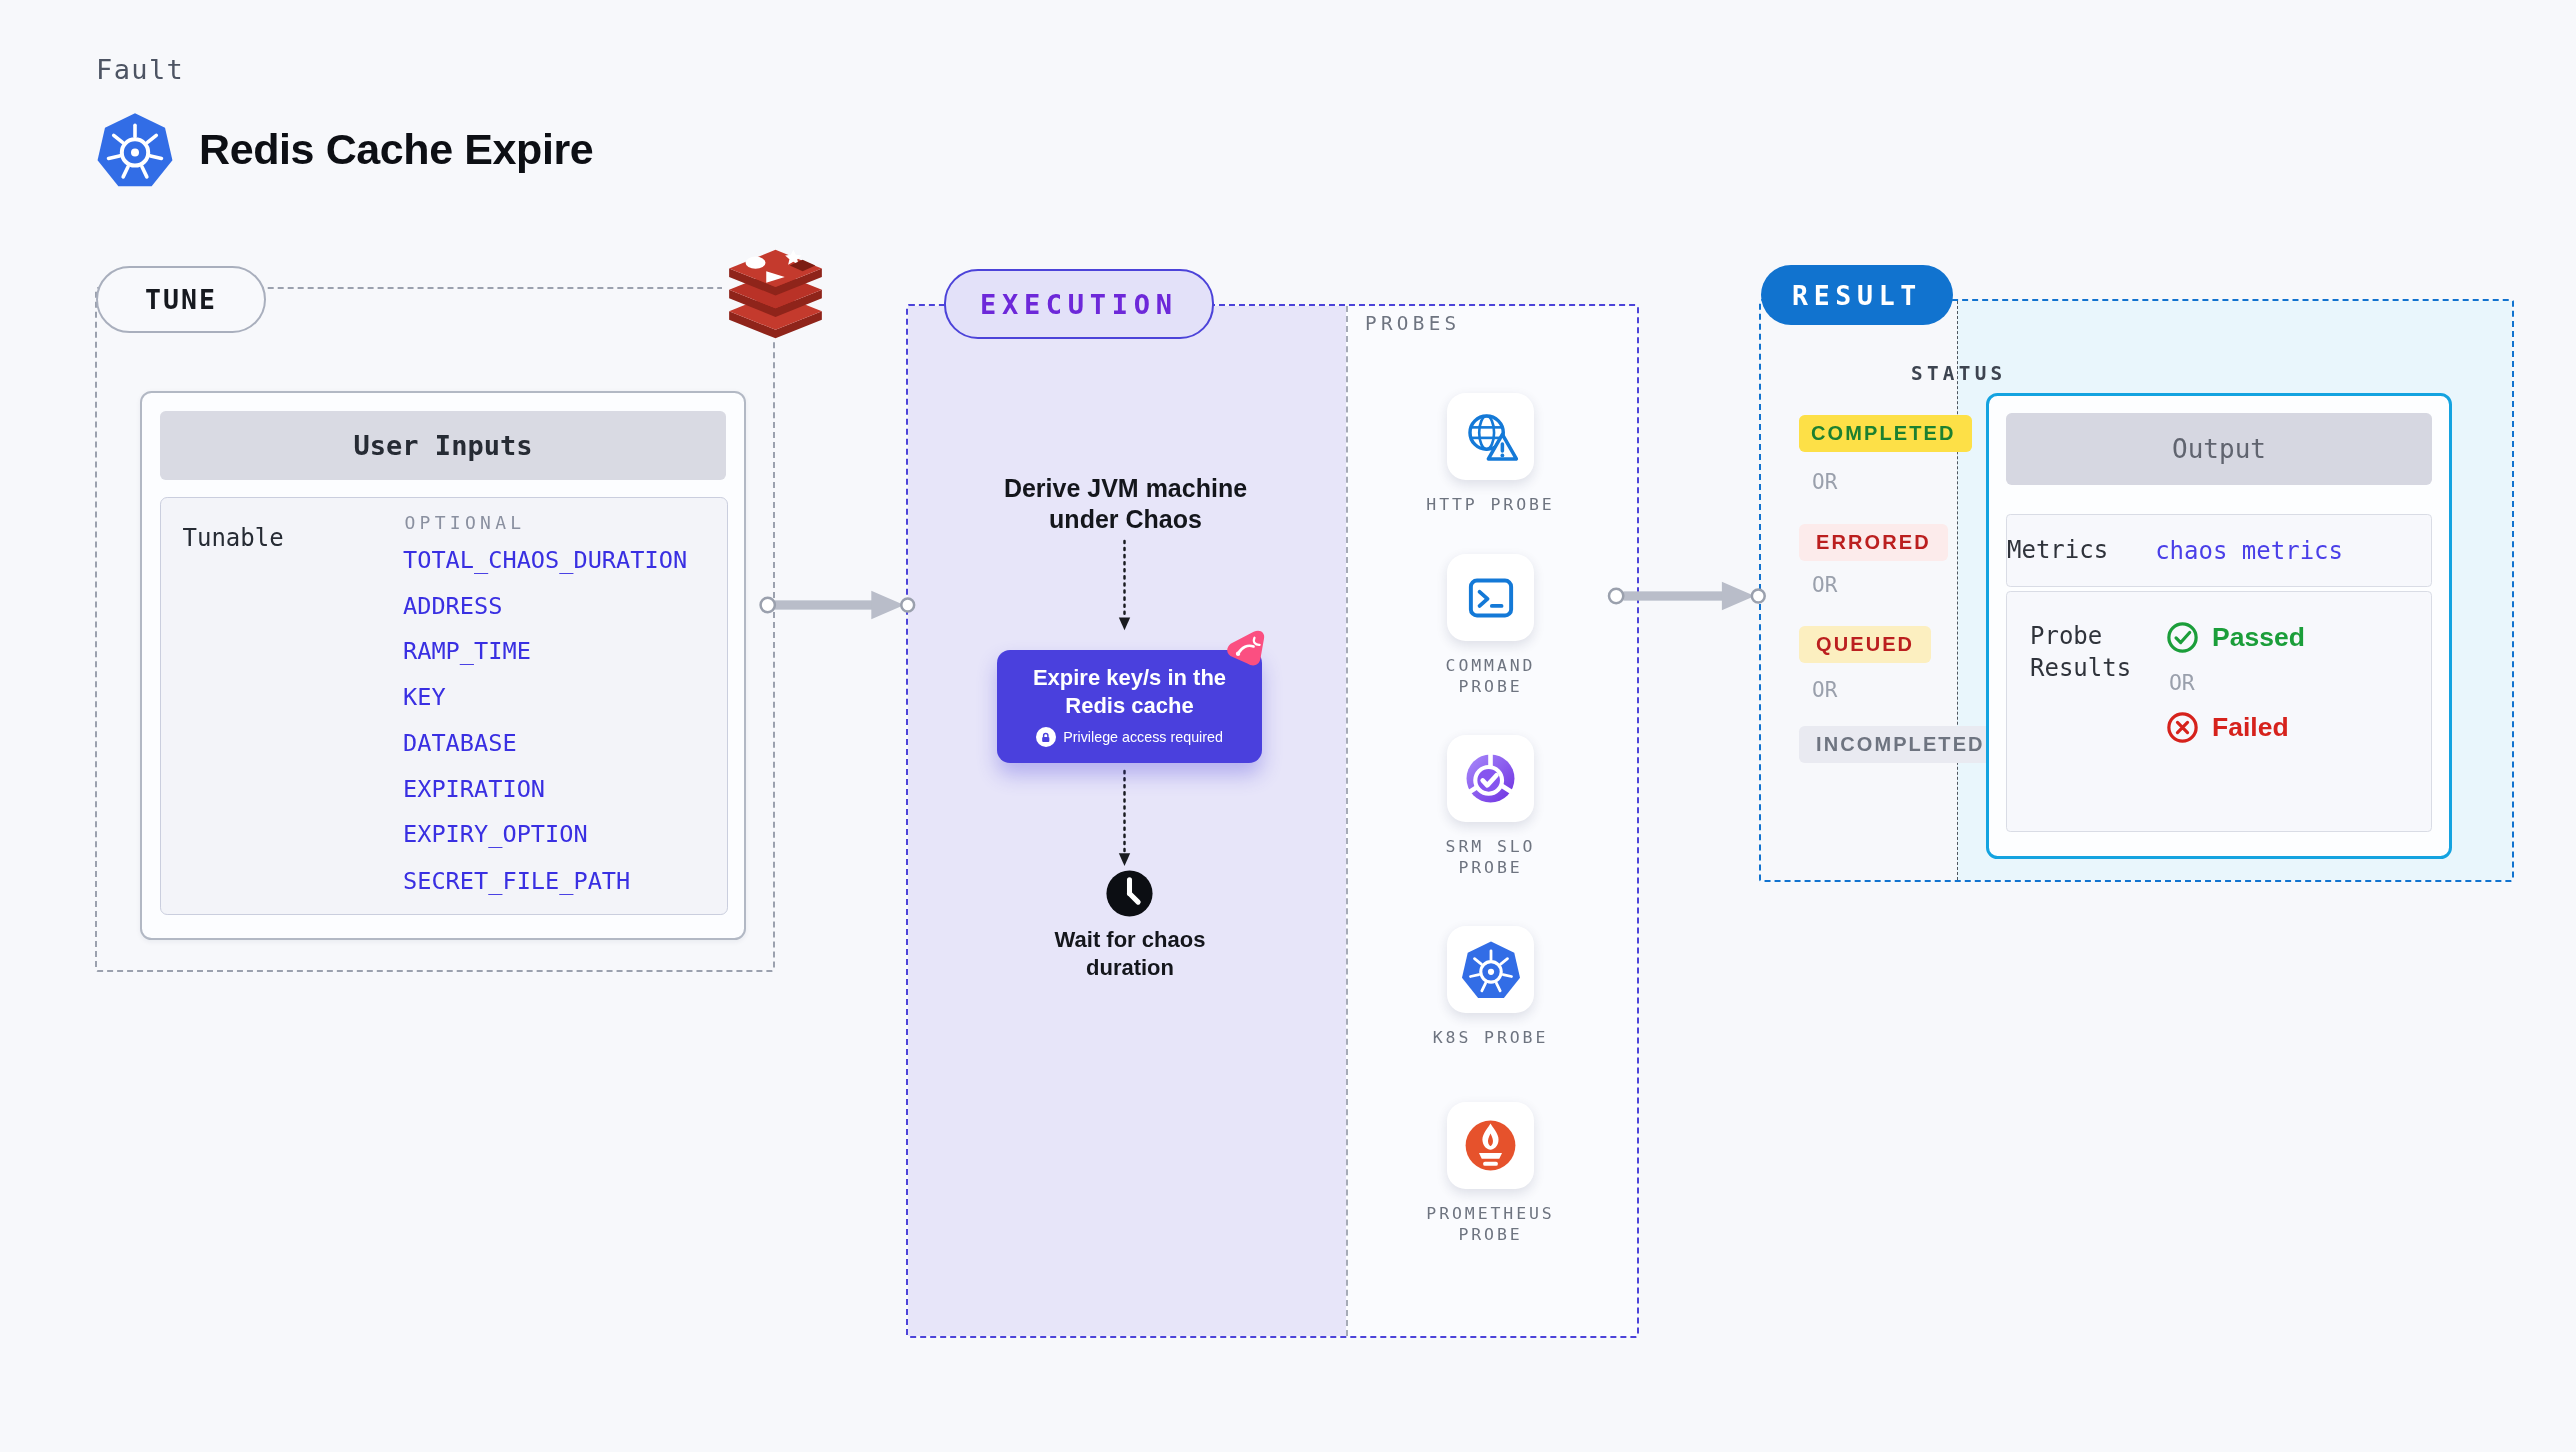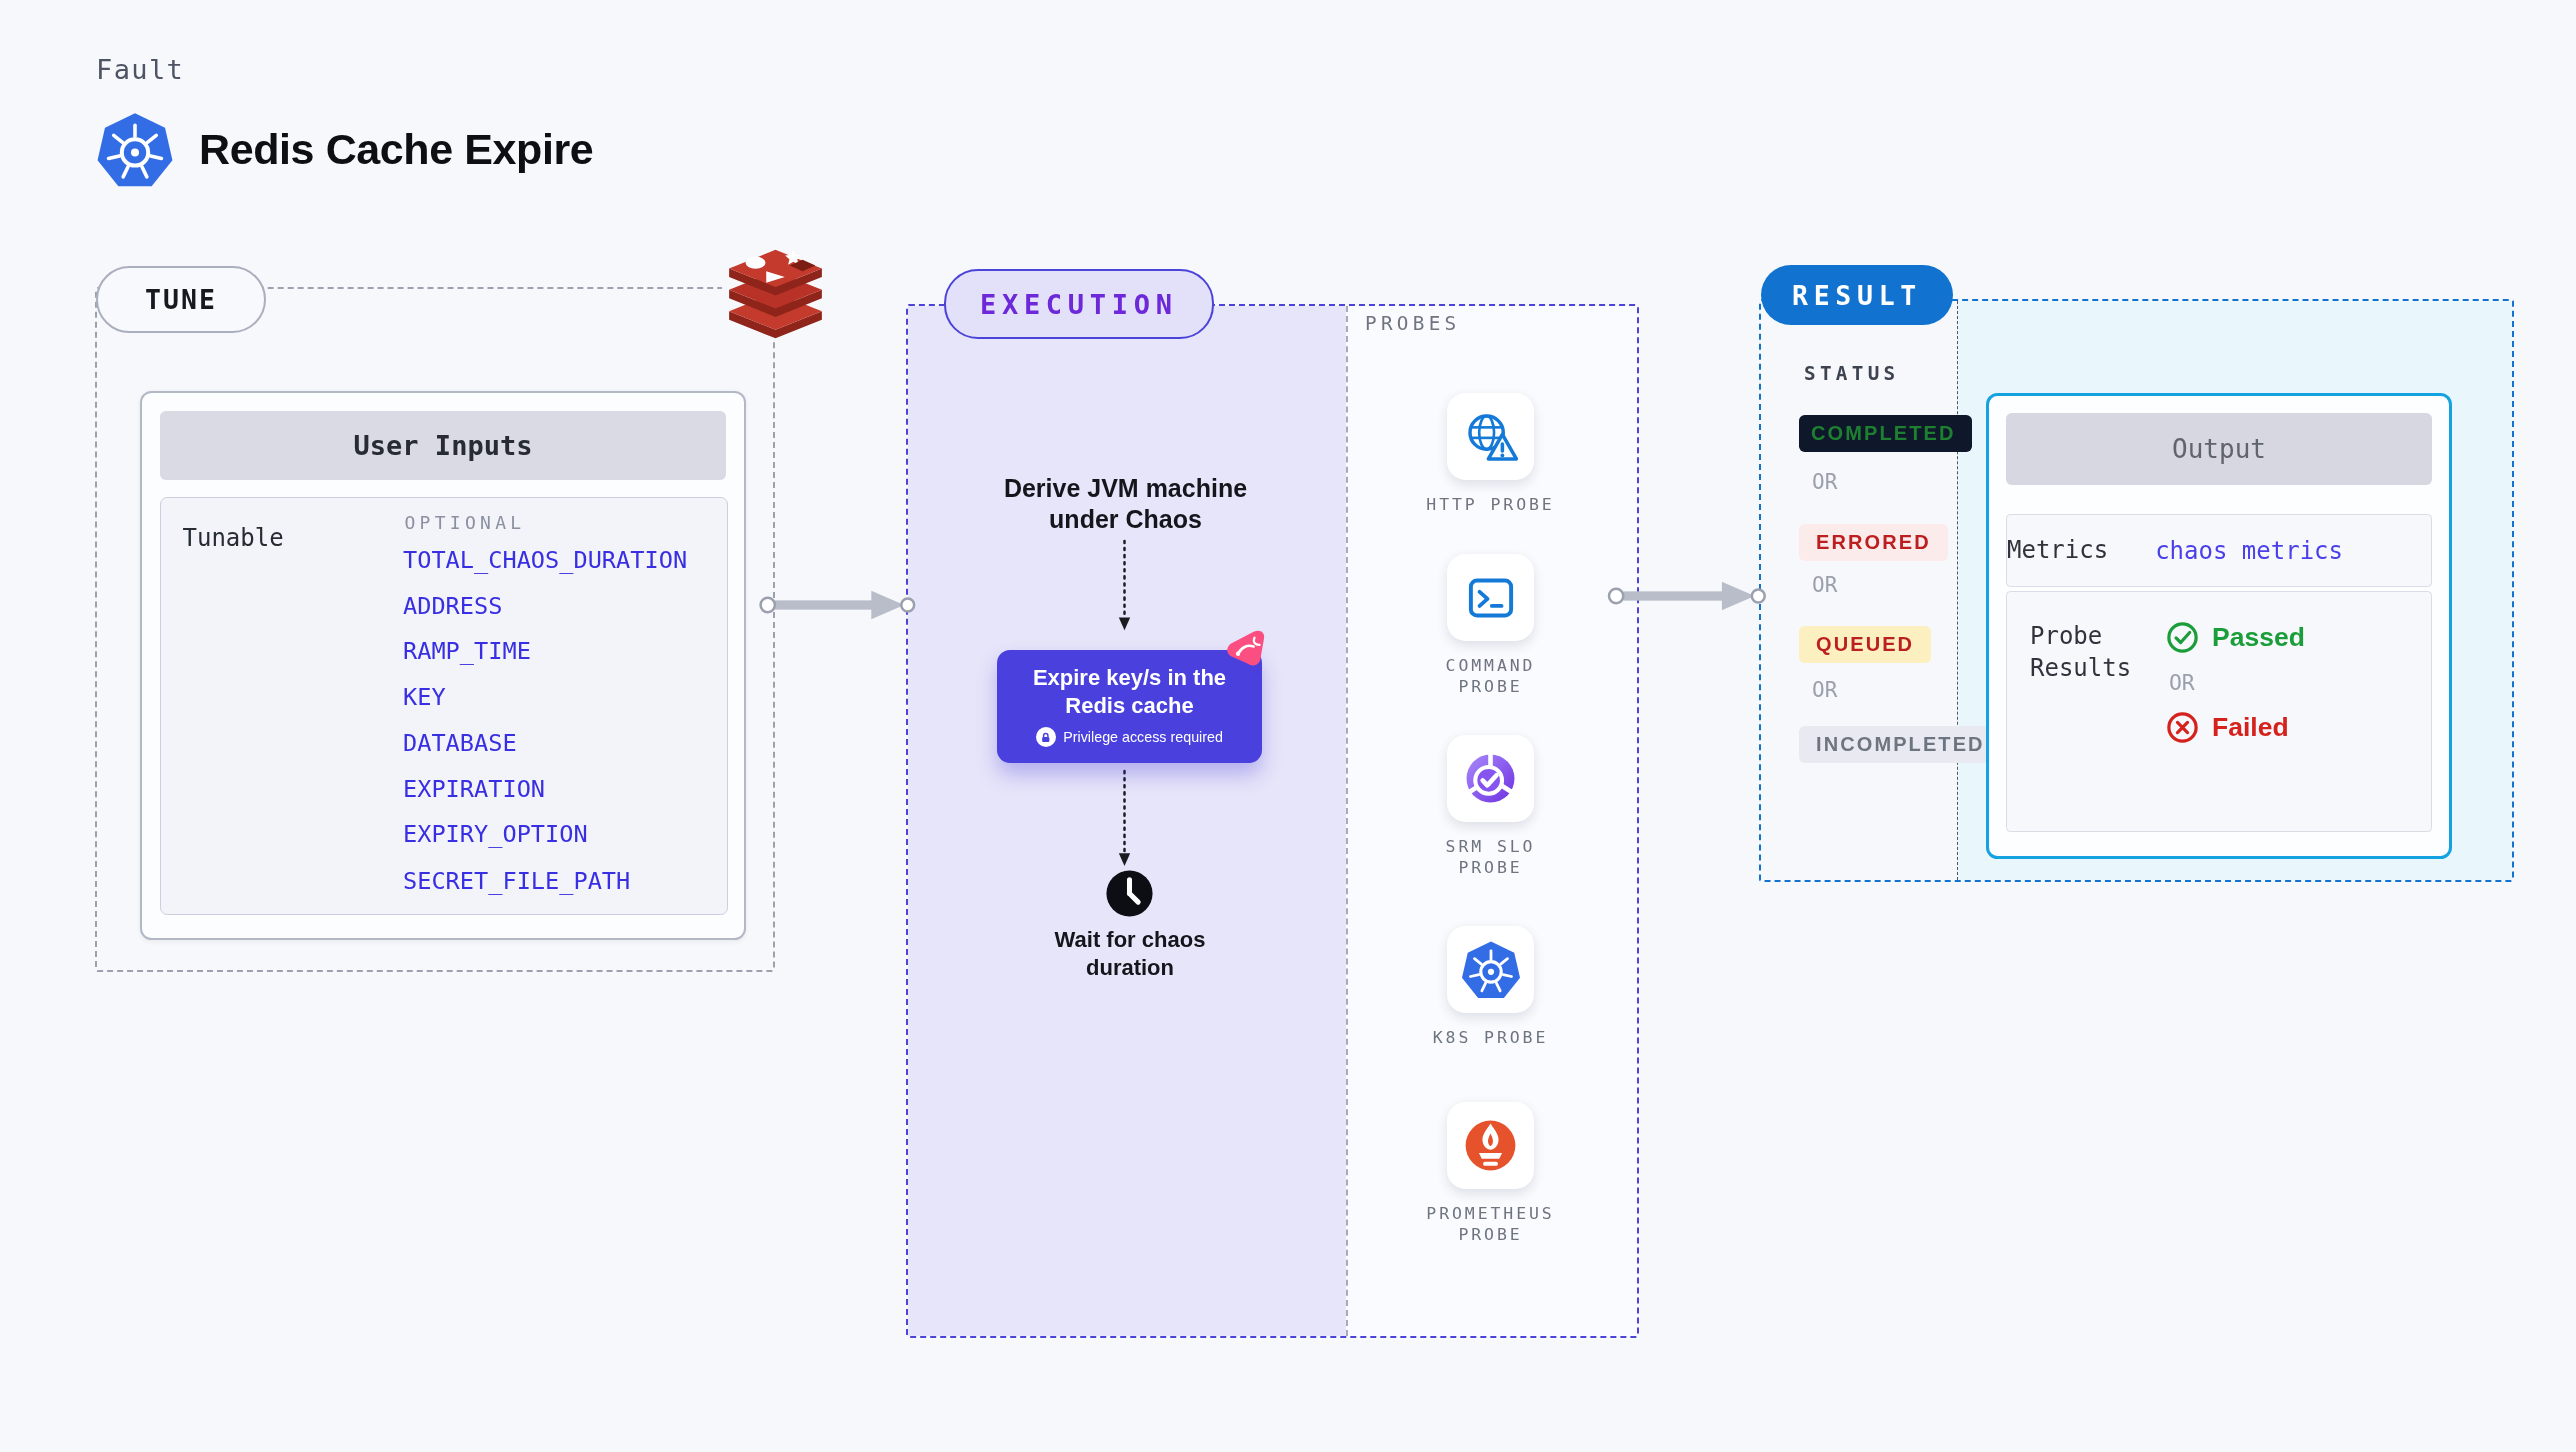--- a/index.html
+++ b/index.html
@@ -76,25 +76,25 @@
               box-shadow:0 4.3px 11.5px rgba(25,35,70,.12);display:flex;align-items:center;
               justify-content:center;margin-bottom:14.3px;}
   .probe-name{width:150px;text-align:center;font-family:"DejaVu Sans Mono",monospace;
               font-size:16.5px;color:#6e7480;letter-spacing:2.9px;line-height:21px;}
 
   
   .result-box{position:absolute;left:1759px;top:299px;width:751px;height:579px;
               border:2.1px dashed #1173cf;border-radius:2.9px;z-index:1;}
   .result-fill{position:absolute;left:196px;top:0;right:0;bottom:0;background:#e9f6fc;
                border-left:1.4px dashed #50555e;}
-  .status-header{position:absolute;left:1804px;top:362px;font-family:"DejaVu Sans Mono",monospace;
+  .status-header{position:absolute;left:1911px;top:362px;font-family:"DejaVu Sans Mono",monospace;
                  font-weight:bold;font-size:19.3px;color:#3d4450;letter-spacing:4.3px;z-index:2;}
   .status-badge{position:absolute;left:1799px;height:37px;line-height:37px;padding:0 17px;
                 border-radius:5.7px;font-size:20px;font-weight:bold;letter-spacing:2.1px;z-index:2;}
-  .st-completed{top:415px;background:#0f172a;color:#1c8030;padding-left:12px;}
+  .st-completed{top:415px;background:#fde047;color:#1c8030;padding-left:12px;}
   .st-errored{top:524px;background:#fcebeb;color:#bb1f1f;}
   .st-queued{top:626px;background:#fcefc0;color:#bb1f1f;}
   .st-incompleted{top:726px;background:#e9eaf1;color:#6e7480;}
   .or-label{position:absolute;left:1812px;font-family:"DejaVu Sans Mono",monospace;
             font-size:21px;color:#9aa0ac;z-index:2;}
   .or-1{top:470px;} .or-2{top:573px;} .or-3{top:678px;}
 
   .output-card{position:absolute;left:1986px;top:393px;width:466px;height:466px;background:#fdfeff;
                border:3.6px solid #14a3e0;border-radius:11.5px;padding:17px;box-sizing:border-box;z-index:3;}
   .output-header{height:72px;background:#d6d7e1;border-radius:5.7px;display:flex;align-items:center;

